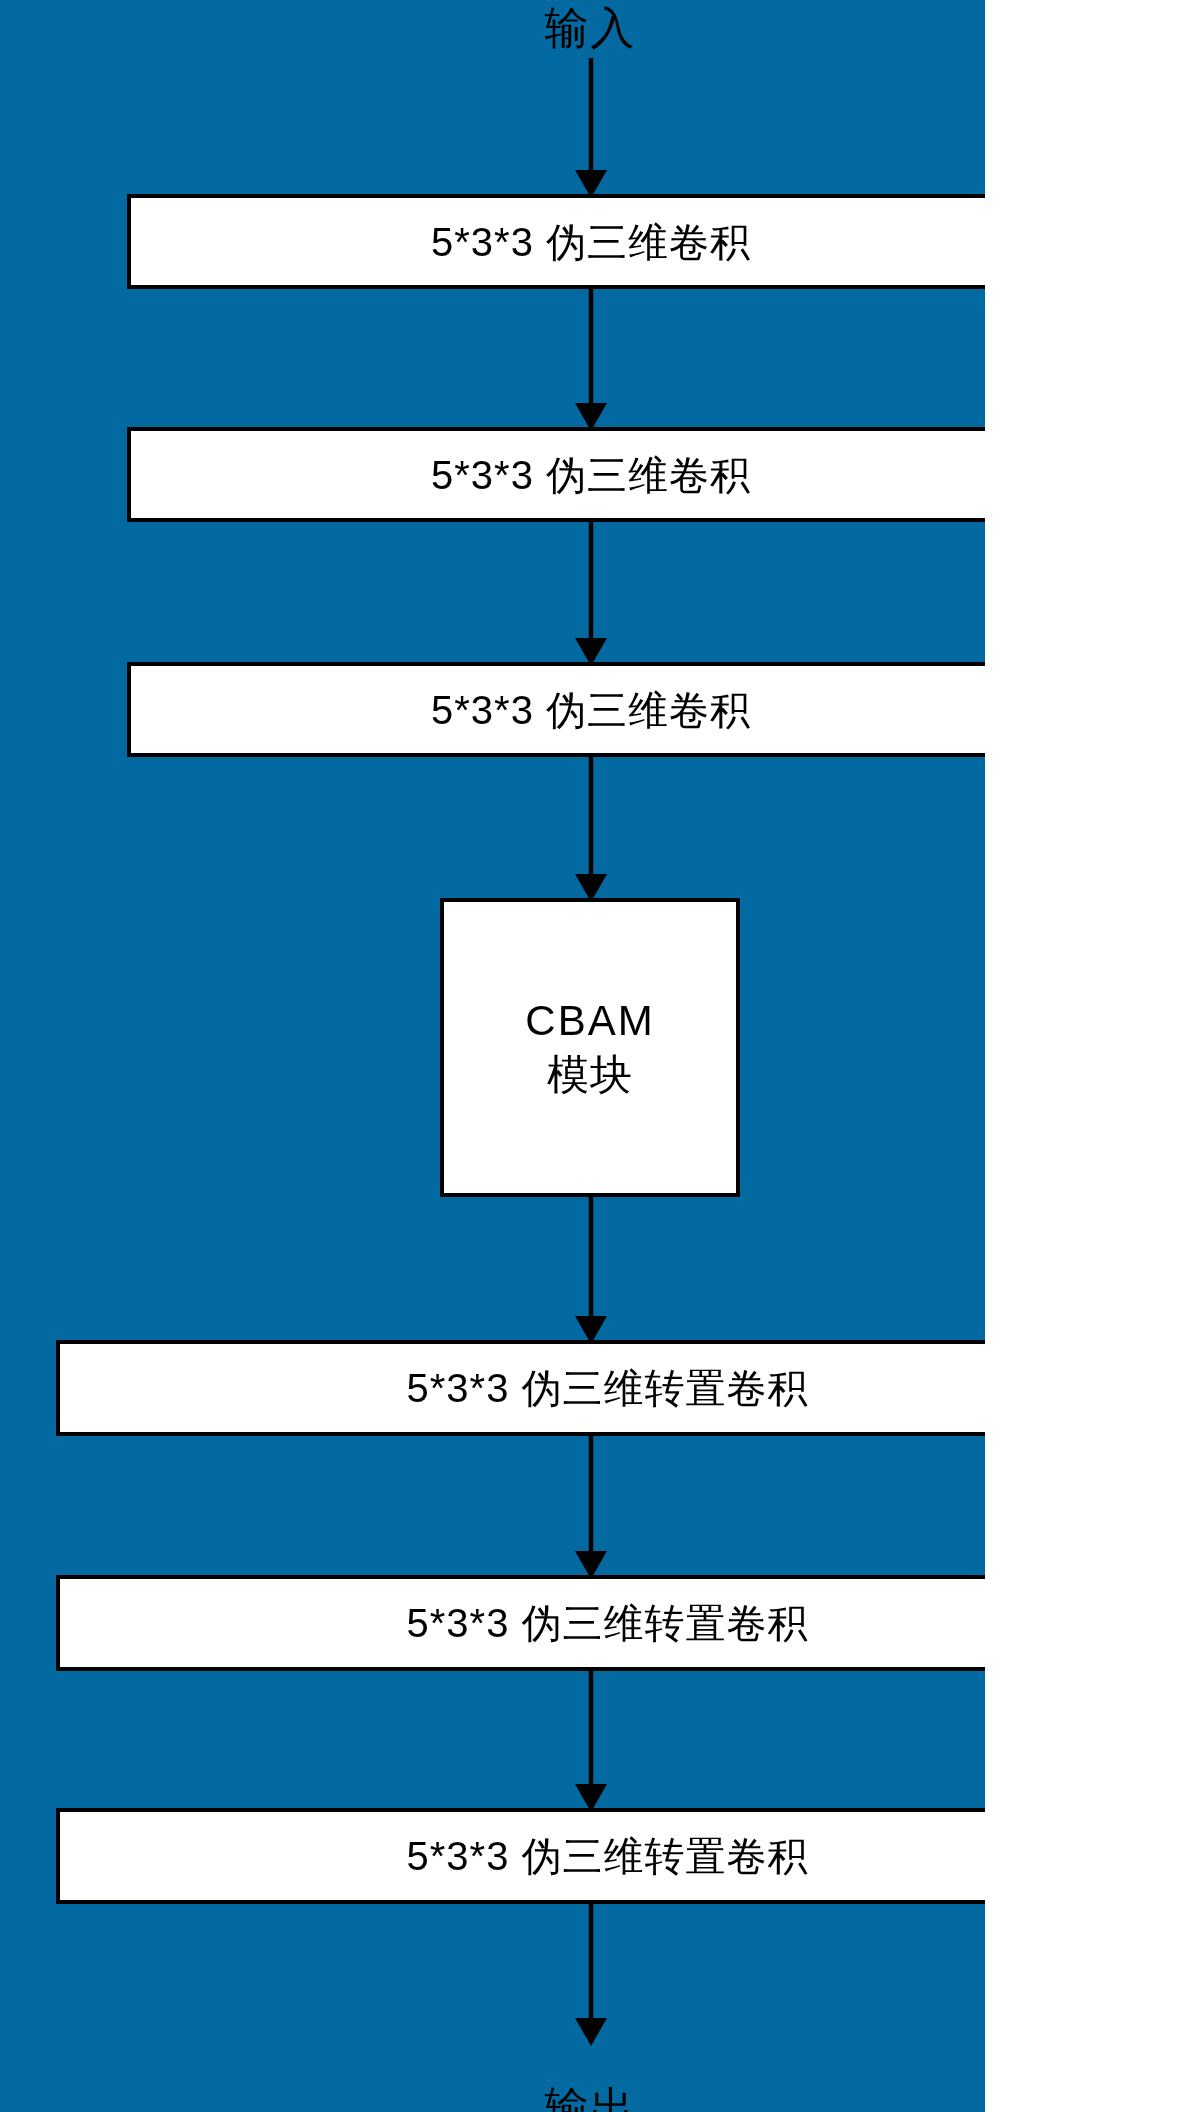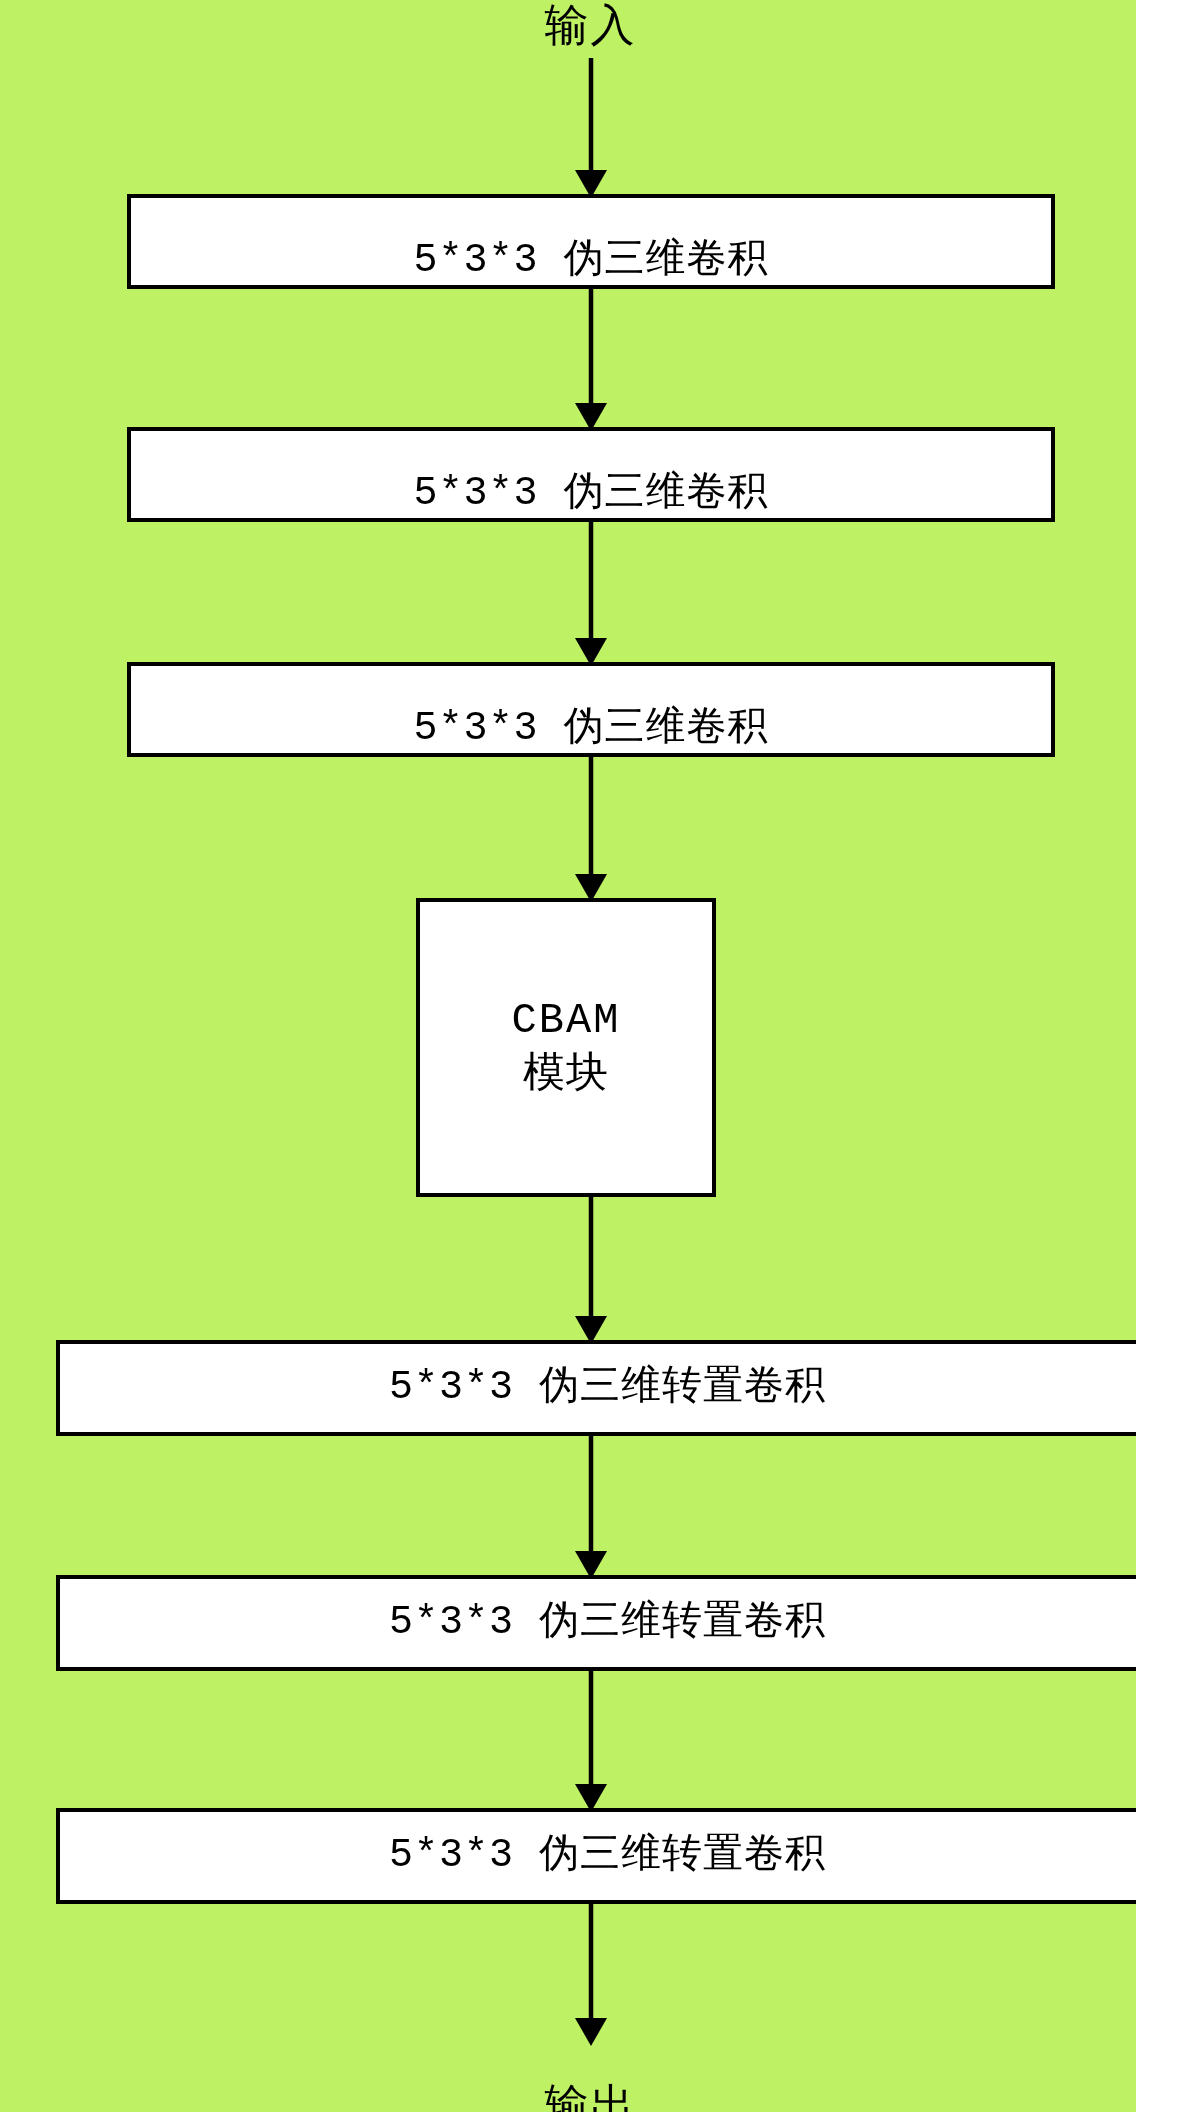--- a/index.html
+++ b/index.html
@@ -2,25 +2,25 @@
 <html><head>
 <meta charset="utf-8">
 <style>
   html, body {
     margin: 0;
     padding: 0;
     background: #ffffff;
   }
   #canvas {
     position: relative;
-    width: 1136px;
+    width: 985px;
     height: 2112px;
-    background: #bef264;
+    background: #0369a1;
     overflow: hidden;
-    font-family: Liberation Mono, monospace;
+    font-family: Liberation Sans, sans-serif;
     color: #000000;
   }
 
   
   .endpoint-label {
     position: absolute;
     left: 0;
     width: 1181px;
     text-align: center;
     font-size: 44px;
@@ -49,31 +49,30 @@
     letter-spacing: 1px;
     white-space: nowrap;
     color: #000000;
   }
 
   
   .conv-box {
     left: 127px;
     width: 928px;
     height: 95px;
-    align-items: flex-end;
   }
   
   .deconv-box {
     left: 56px;
     width: 1103px;
     height: 96px;
   }
   
   .cbam-box {
-    left: 416px;
+    left: 440px;
     width: 300px;
     height: 299px;
     flex-direction: column;
   }
   .cbam-line {
     font-size: 42px;
     line-height: 54px;
     letter-spacing: 1px;
     white-space: nowrap;
   }

